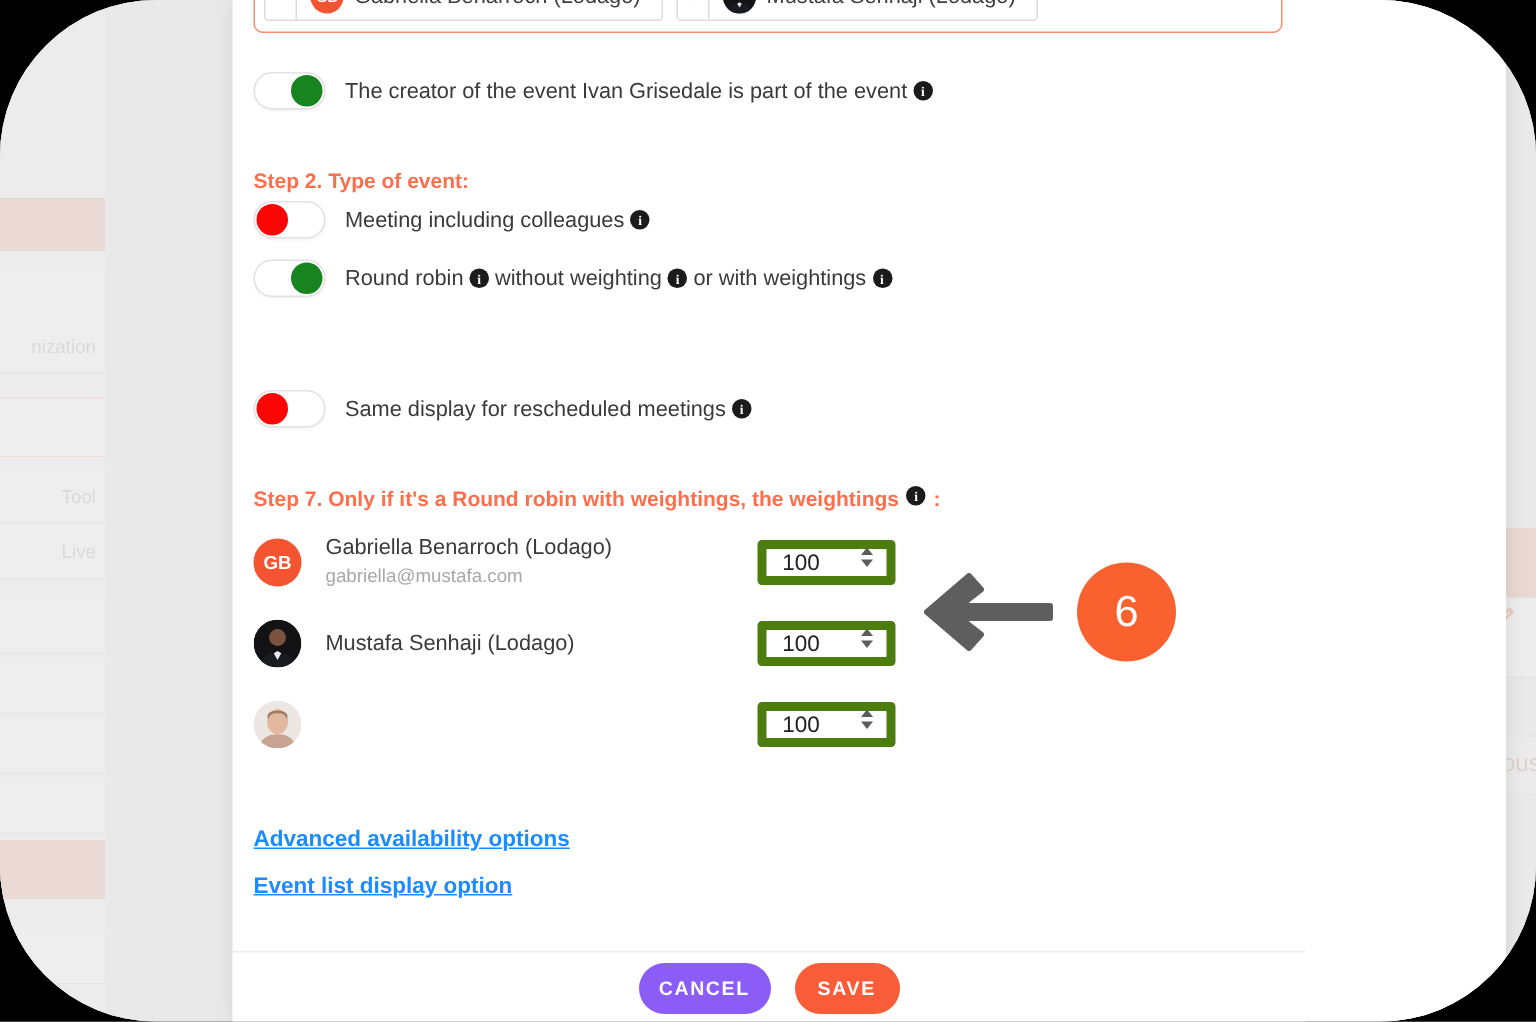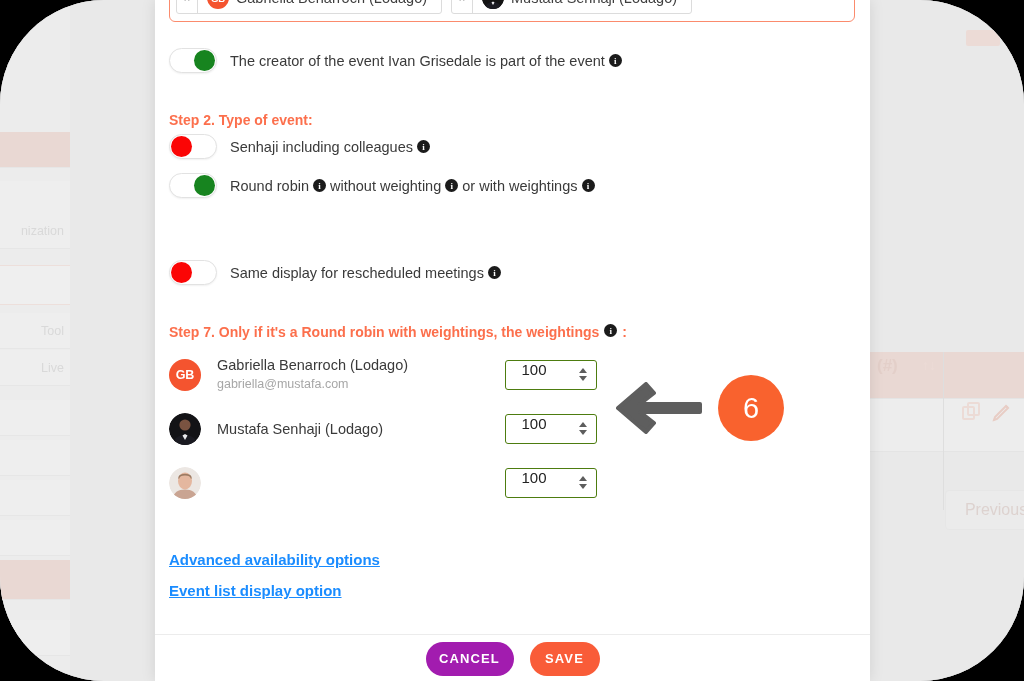--- a/index.html
+++ b/index.html
@@ -108,21 +108,21 @@
   .bg-vline {
     position: absolute;
     width: 1px;
     background: #dedede;
   }
 
   
   #modal {
     position: absolute;
     left: 155px; top: 0;
-    width: 715px;
+    width: 849px;
     height: 681px;
     background: #ffffff;
     box-shadow: 0 0 14px rgba(0,0,0,0.10);
     overflow: hidden;
   }
   #modal-body {
     position: absolute;
     left: 0; top: 0;
     width: 715px;
     height: 634px;
@@ -290,25 +290,25 @@
     font-size: 12.5px;
     color: #a7a7a7;
     line-height: 17px;
     margin-top: 2px;
   }
   .m-spinner {
     position: absolute;
     left: 336px;
     width: 92px;
     height: 30px;
-    border: 1px solid #4d7c0f;
+    border: 6px solid #4d7c0f;
     border-radius: 3px;
     background: #ffffff;
     display: flex;
-    align-items: flex-start;
+    align-items: flex-end;
     box-sizing: border-box;
   }
   .m-value {
     flex: 1;
     text-align: center;
     font-size: 15px;
     color: #222;
     padding-right: 12px;
   }
   .spin-arrows {
@@ -345,21 +345,21 @@
     border: none;
     border-radius: 18px;
     height: 34px;
     color: #ffffff;
     font-size: 13px;
     font-weight: bold;
     letter-spacing: 1.1px;
     cursor: pointer;
     font-family: "Liberation Sans", sans-serif;
   }
-  .btn-cancel { background: #a21caf; width: 88px; }
+  .btn-cancel { background: #8b5cf6; width: 88px; }
   .btn-save { background: #f95c38; width: 70px; }
 
   
   #annotation-arrow {
     position: absolute;
     left: 616px; top: 382px;
     width: 86px; height: 52px;
   }
   #annotation-badge {
     position: absolute;
@@ -458,21 +458,21 @@
       </div>
 
       <div class="step-head" style="left:14px; top:112px;">
         <span>Step 2. Type of event:</span>
       </div>
       <div class="row" style="left:14px; top:134px;">
         <span class="toggle off">
             <span class="knob"></span>
           </span>
         <span class="row-label">
-          <span>Senhaji including colleagues</span>
+          <span>Meeting including colleagues</span>
           <span class="info">i</span>
         </span>
       </div>
       <div class="row" style="left:14px; top:173px;">
         <span class="toggle on">
             <span class="knob"></span>
           </span>
         <span class="row-label">
           <span>Round robin</span>
           <span class="info">i</span>

